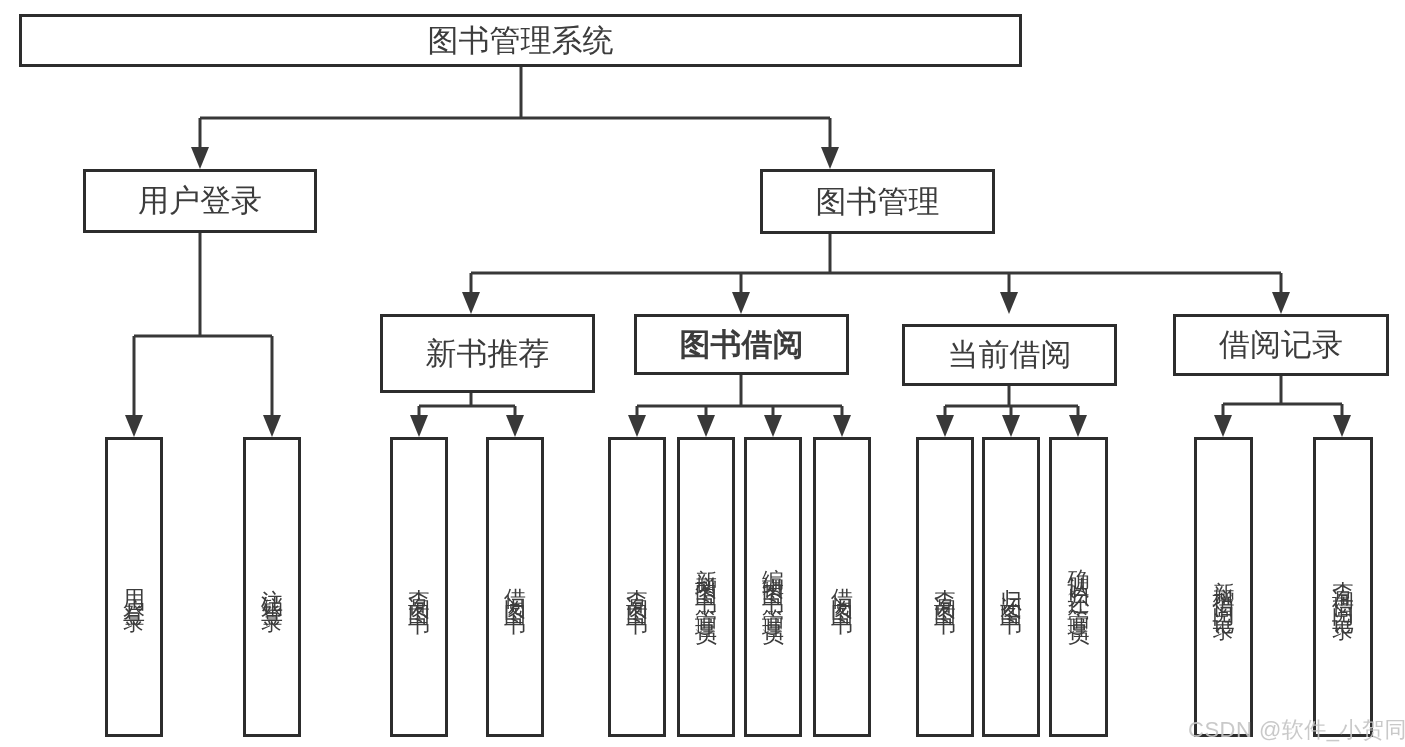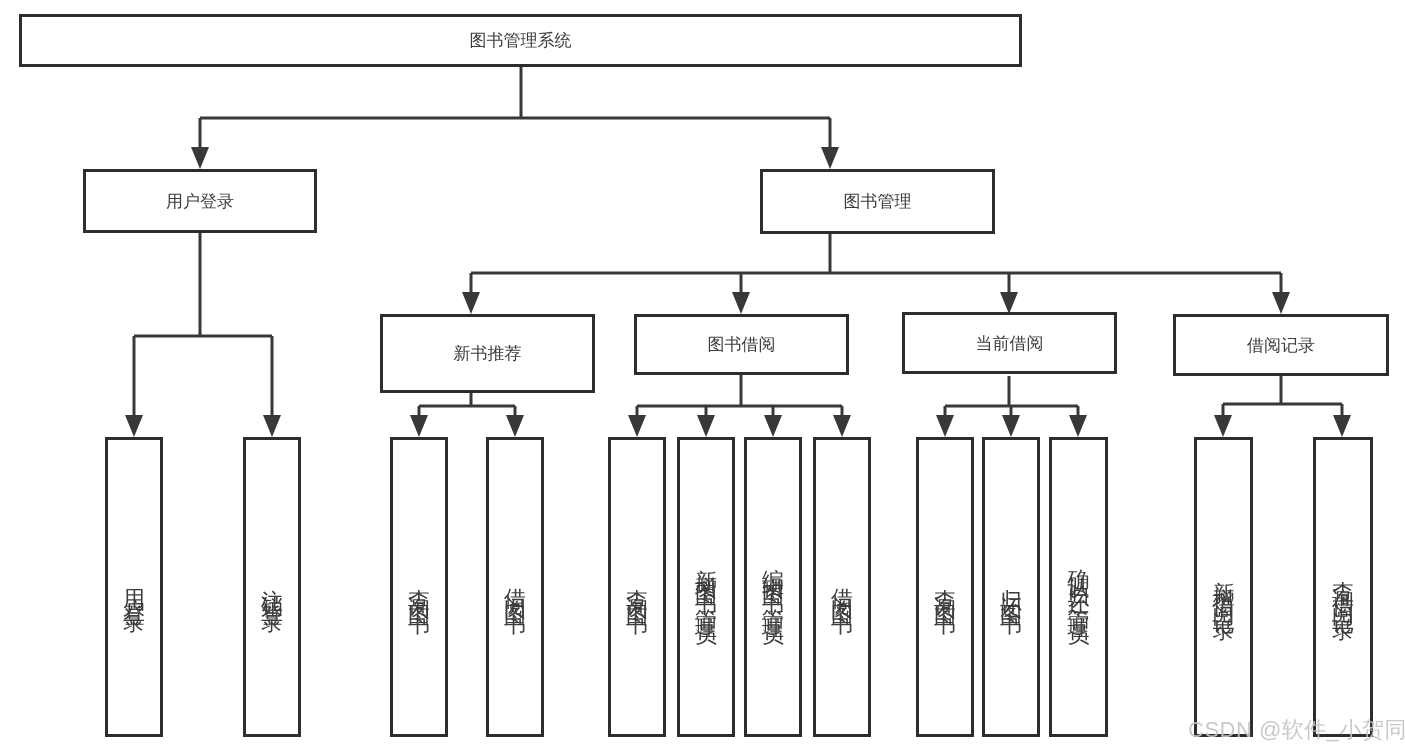--- a/index.html
+++ b/index.html
@@ -25,21 +25,21 @@
   }
   .box {
     position: absolute;
     box-sizing: border-box;
     border: 3px solid #2d2d2d;
     background: #ffffff;
     display: flex;
     align-items: center;
     justify-content: center;
     color: #3c3c3c;
-    font-size: 17px;
+    font-size: 31px;
     z-index: 2;
     white-space: nowrap;
   }
   .leaf {
     font-size: 22px;
   }
   .leaf > span {
     writing-mode: vertical-rl;
     text-orientation: mixed;
     letter-spacing: 8px;
@@ -135,24 +135,24 @@
   <div class="box" style="left:83px; top:169px; width:234px; height:64px;">
     <span>用户登录</span>
   </div>
   <div class="box" style="left:712px; top:169px; width:235px; height:65px;margin-left:48px;">
     <span>图书管理</span>
   </div>
 
   <div class="box" style="left:380px; top:314px; width:215px; height:79px;">
     <span>新书推荐</span>
   </div>
-  <div class="box" style="left:634px; top:314px; width:215px; height:61px;">
+  <div class="box" style="left:634px; top:314px; width:215px; height:61px;font-weight:bold;">
     <span>图书借阅</span>
   </div>
-  <div class="box" style="left:902px; top:312px; width:215px; height:62px;">
+  <div class="box" style="left:902px; top:324px; width:215px; height:62px;">
     <span>当前借阅</span>
   </div>
   <div class="box" style="left:1173px; top:314px; width:216px; height:62px;">
     <span>借阅记录</span>
   </div>
 
   <div class="box leaf" style="left:105px; top:437px; width:58px; height:300px;">
     <span>用户登录</span>
   </div>
   <div class="box leaf" style="left:243px; top:437px; width:58px; height:300px;">

